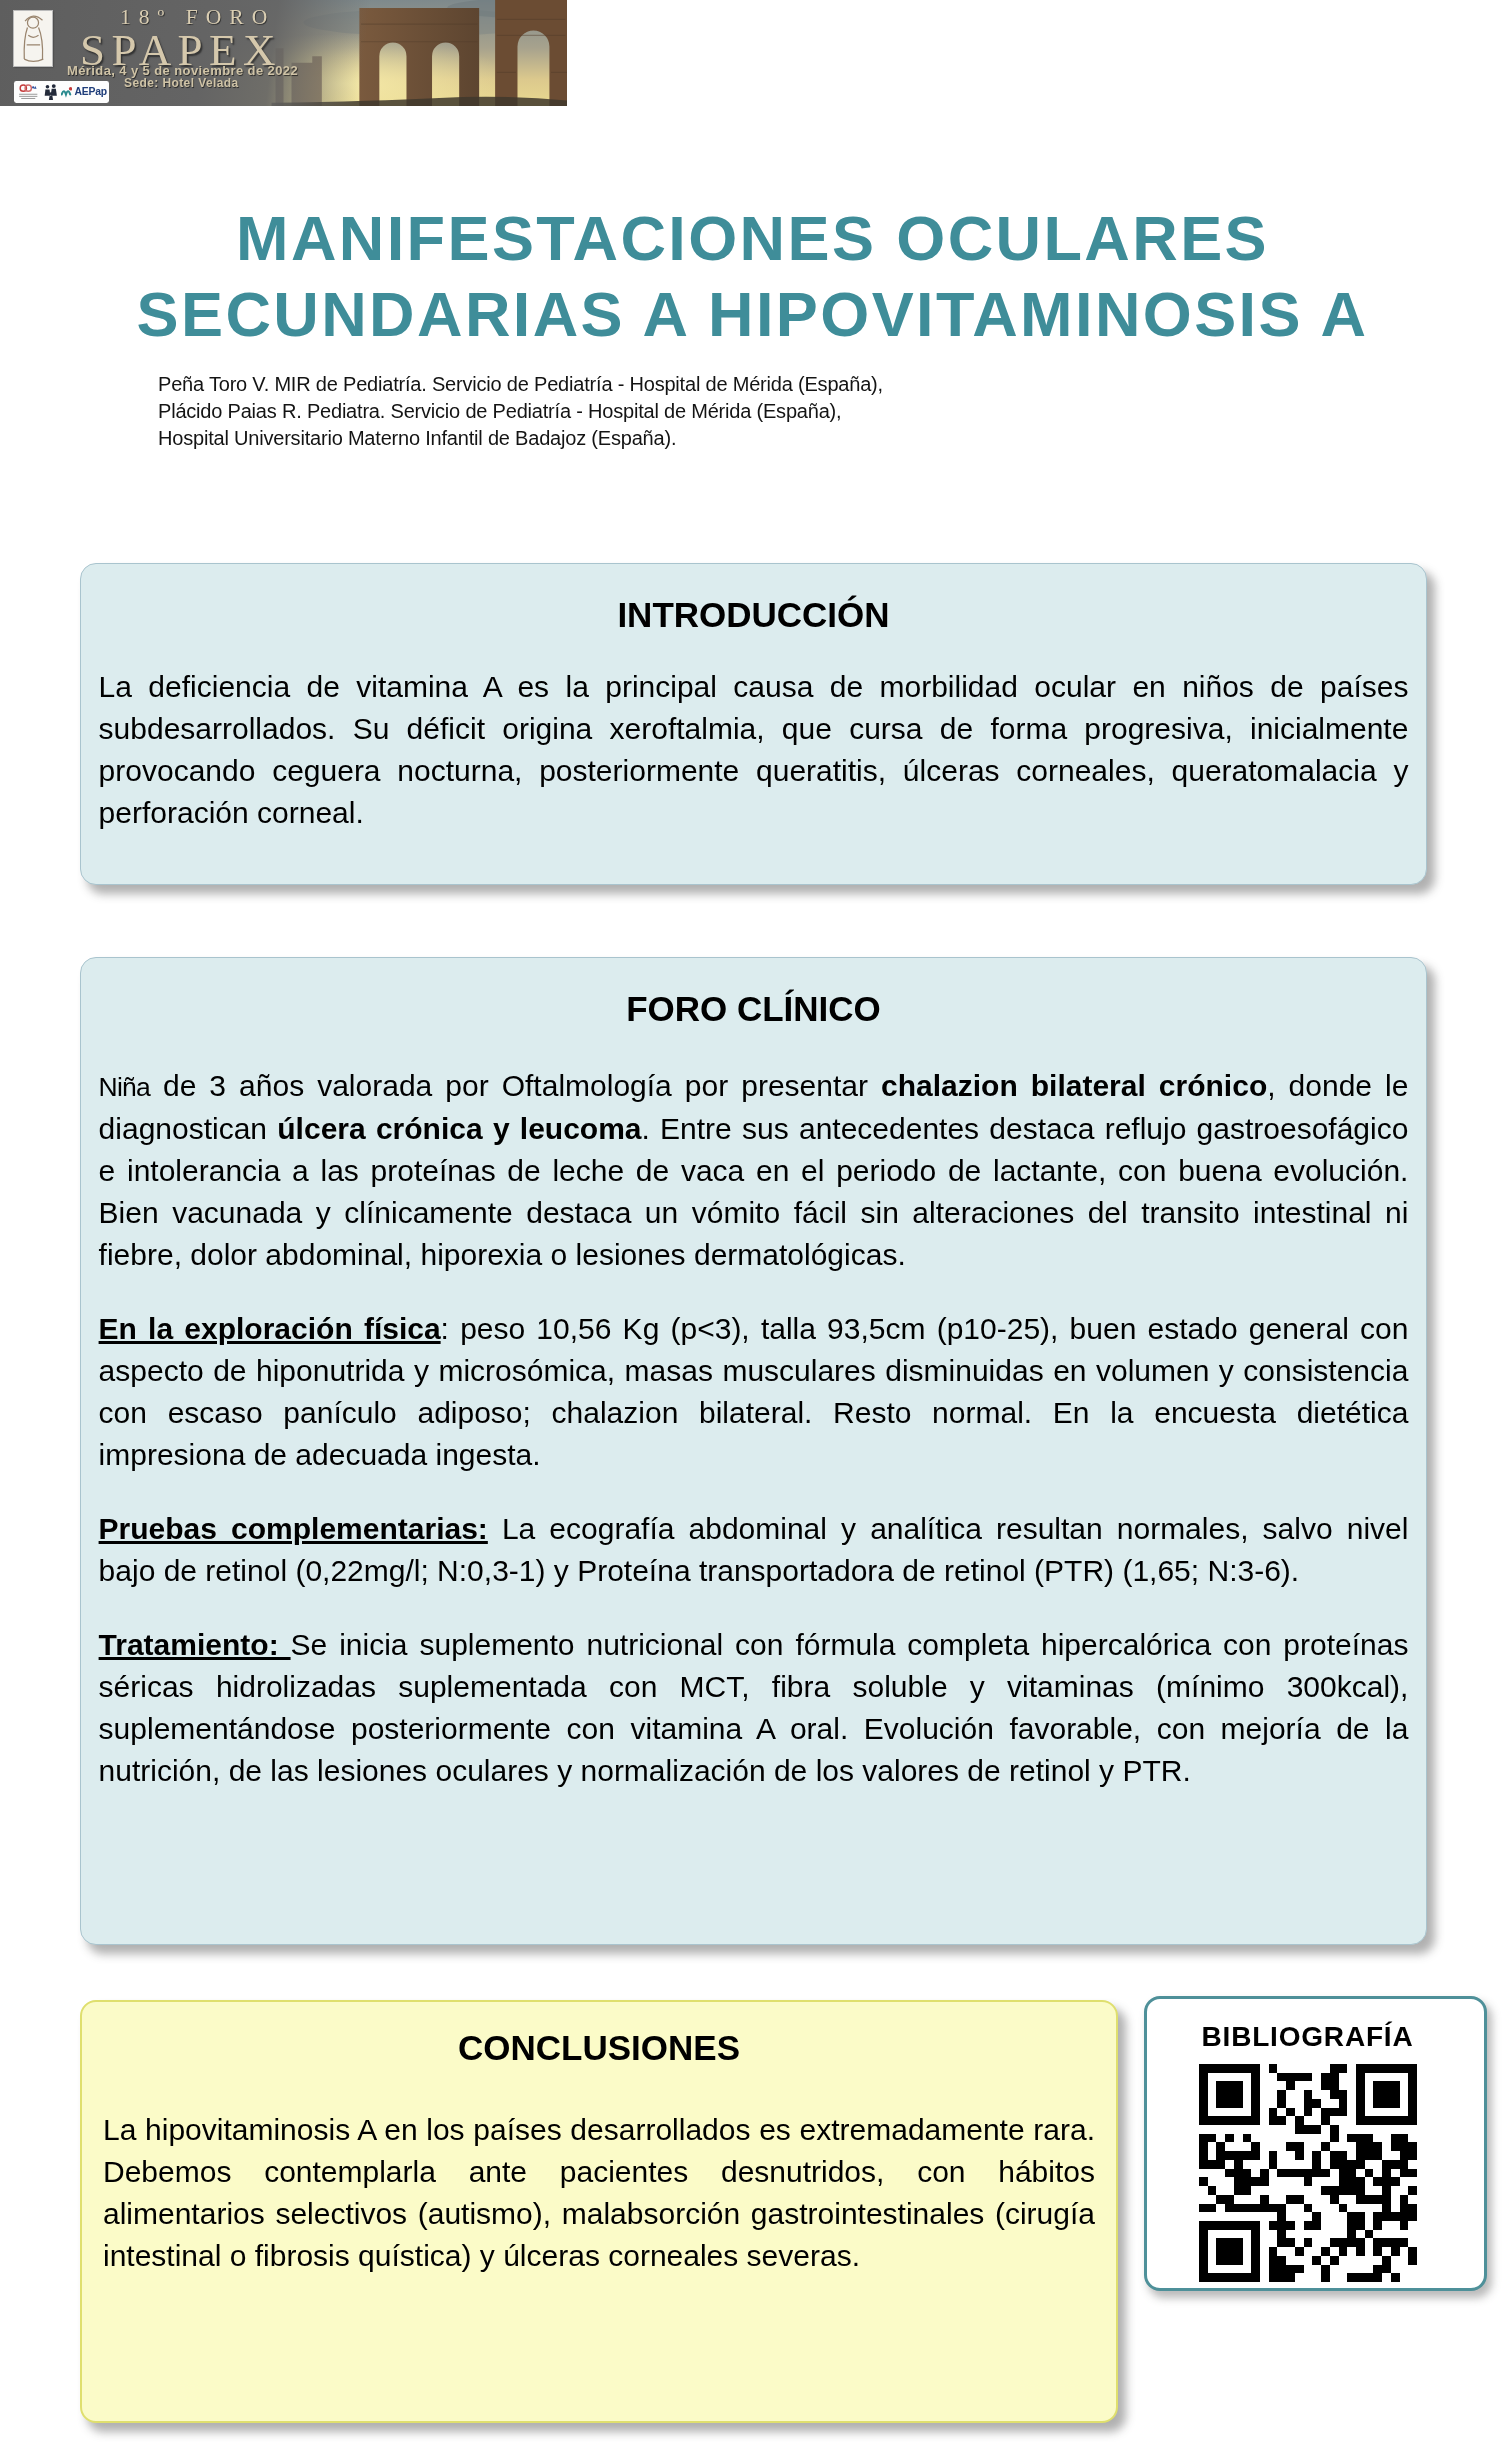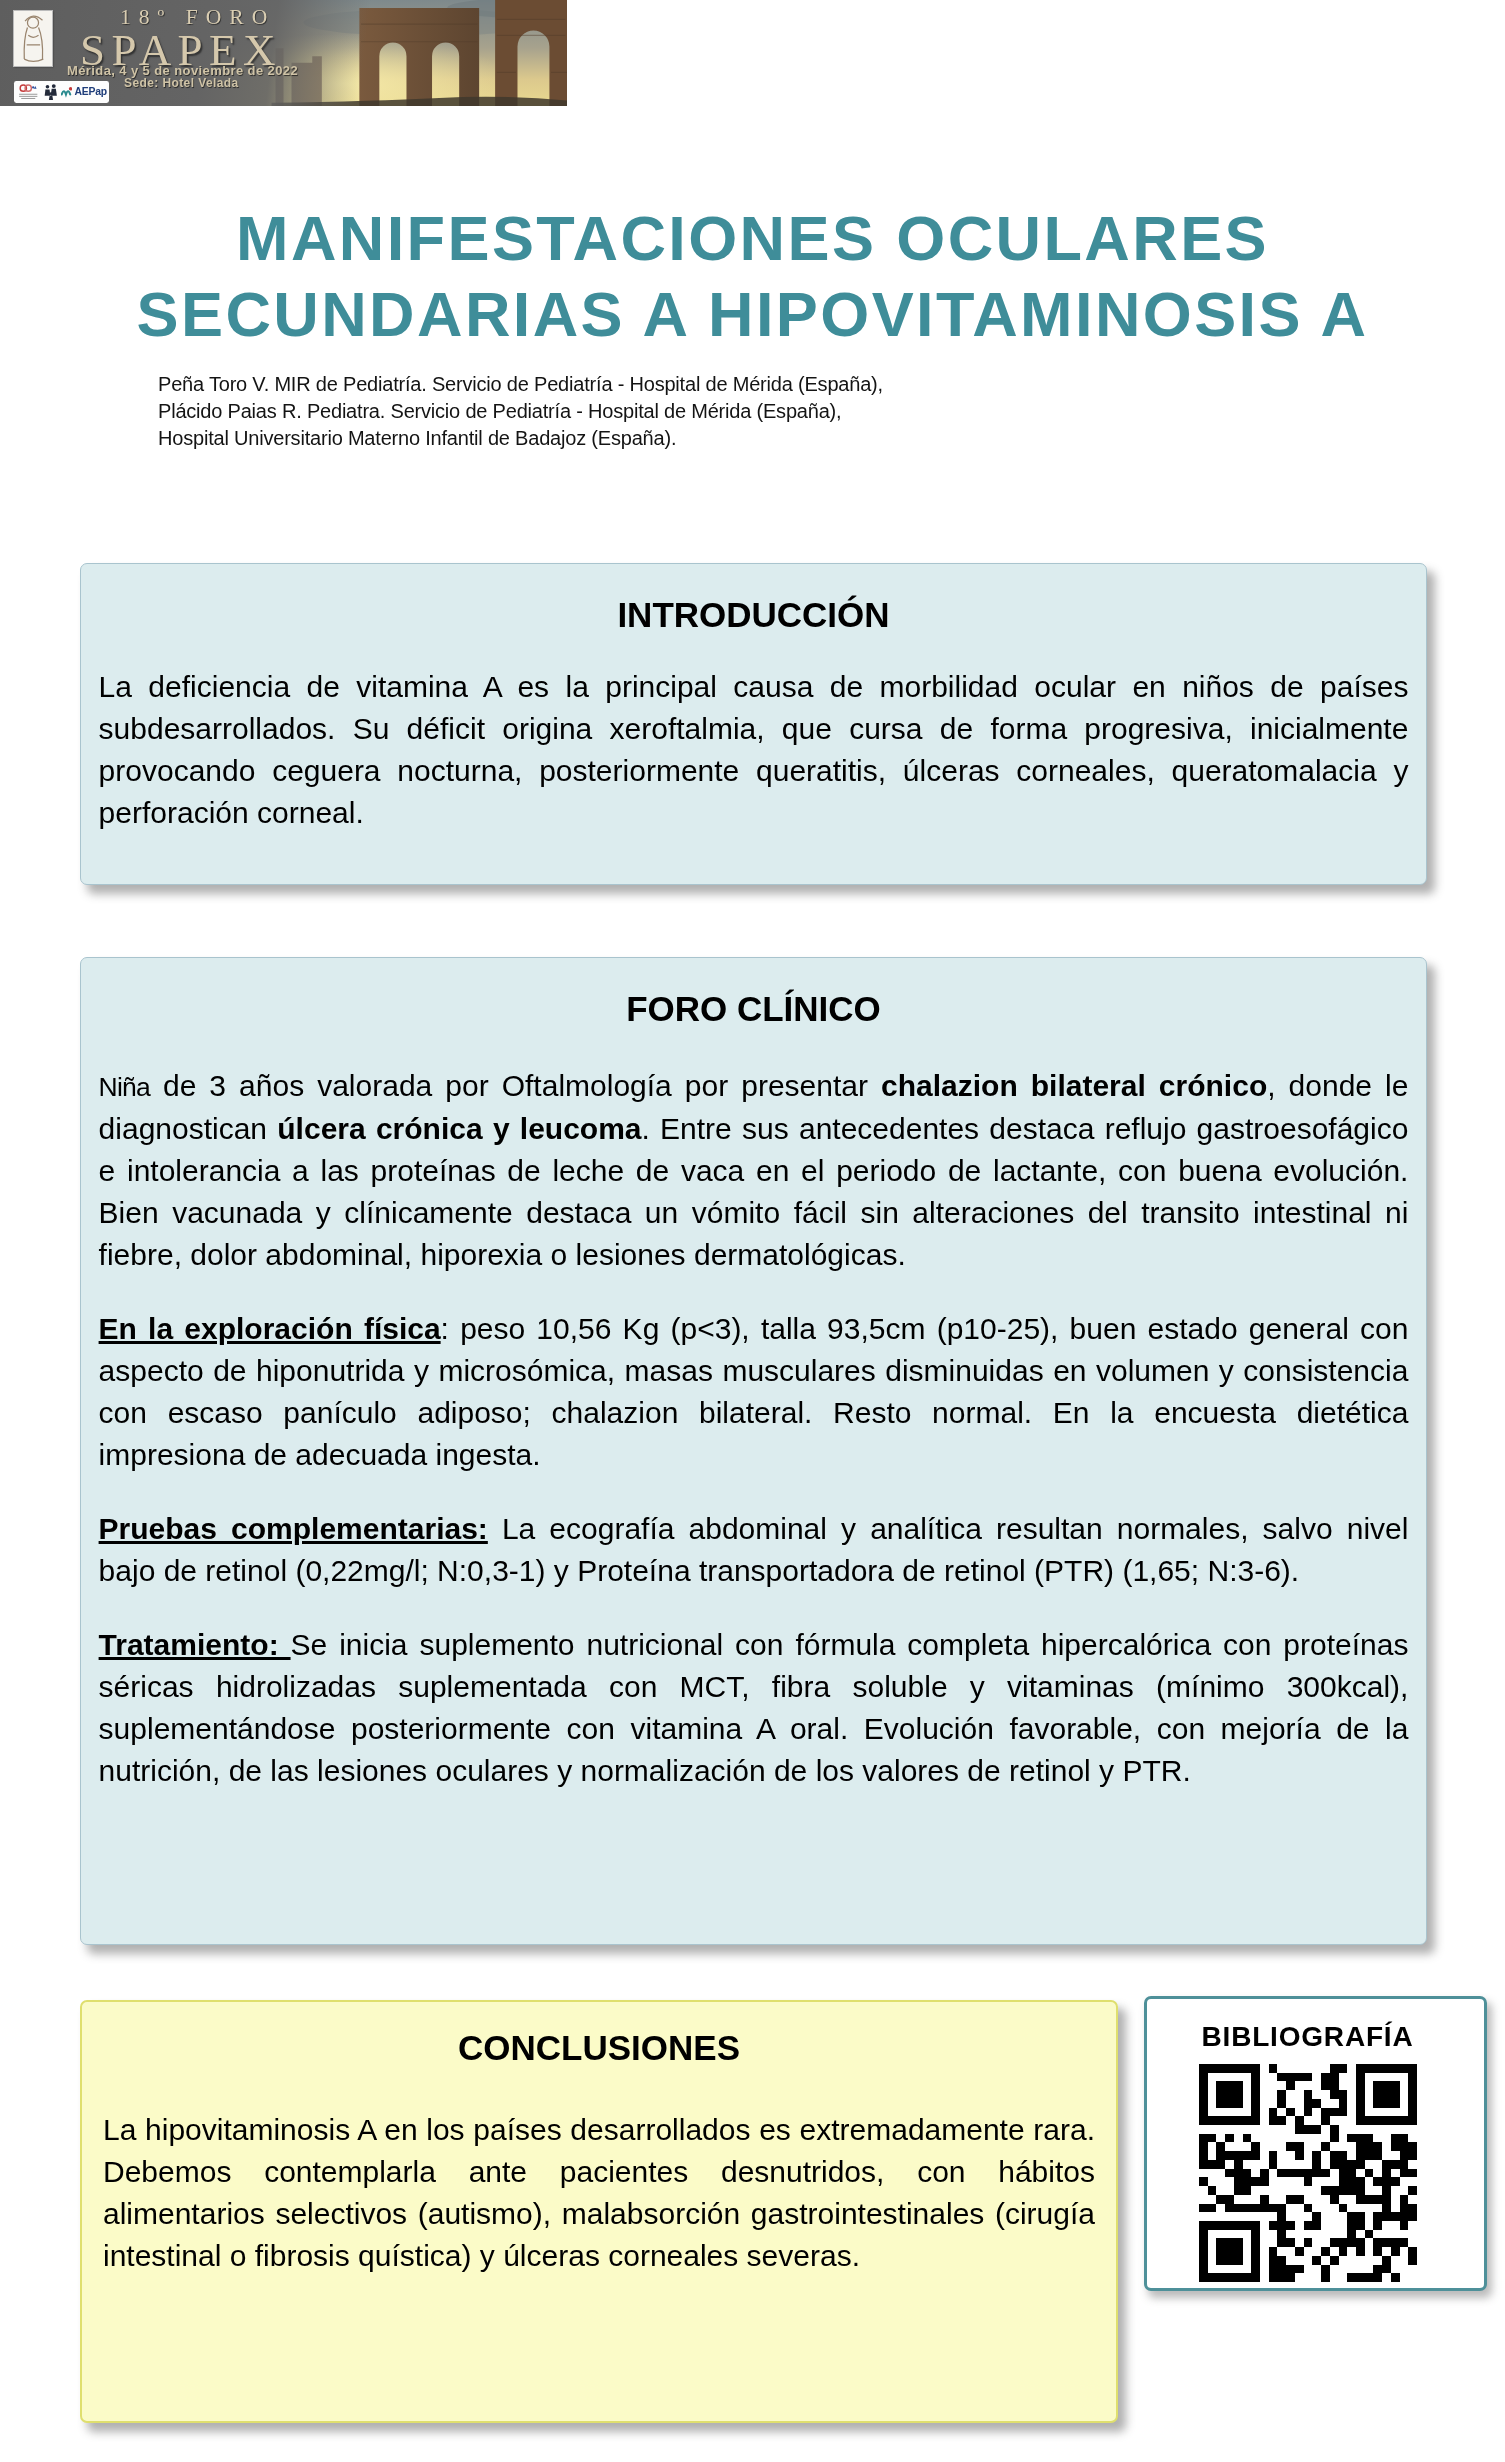--- a/index.html
+++ b/index.html
@@ -27,21 +27,21 @@
     border-radius:2.4px;display:flex;align-items:center;gap:2.4px;padding:0 2.4px;box-sizing:border-box;}
   .aepap-text{font-size:10.4px;font-weight:bold;color:#1f3d7a;letter-spacing:-0.2px;}
 
   
   .poster-title{position:absolute;left:0;top:200px;width:100%;text-align:center;
     color:#3F8D99;font-weight:bold;font-size:63px;line-height:76px;letter-spacing:2.4px;}
   .authors{position:absolute;left:158px;top:371px;font-size:20px;line-height:27px;
     color:#141414;letter-spacing:-0.2px;}
 
   
-  .panel{position:absolute;box-sizing:border-box;border-radius:7px;}
+  .panel{position:absolute;box-sizing:border-box;border-radius:16px;}
   .panel-blue{background:#DCECEE;border:1.6px solid #A9C4CE;box-shadow:7.2px 8.8px 9.6px rgba(60,60,60,.40);}
   .panel-yellow{background:#FBFBC8;border:2.4px solid #DFDF6E;box-shadow:7.2px 8.8px 9.6px rgba(60,60,60,.40);}
   .panel-qr{background:#ffffff;border:3.2px solid #4E9099;box-shadow:4.8px 6.4px 8px rgba(60,60,60,.35);}
 
   .panel h2{margin:0;text-align:center;font-size:35px;line-height:38px;color:#000;}
   .panel-intro{left:80px;top:563px;width:1347px;height:322px;padding:32px 17.6px 0 17.6px;}
   .panel-intro h2{margin-bottom:32px;}
   .panel-caso{left:80px;top:957px;width:1347px;height:988px;padding:32px 17.6px 0 17.6px;}
   .panel-caso h2{margin-bottom:37px;}
   .panel-concl{left:80px;top:2000px;width:1038px;height:423px;padding:27px 21px 0 21px;}

